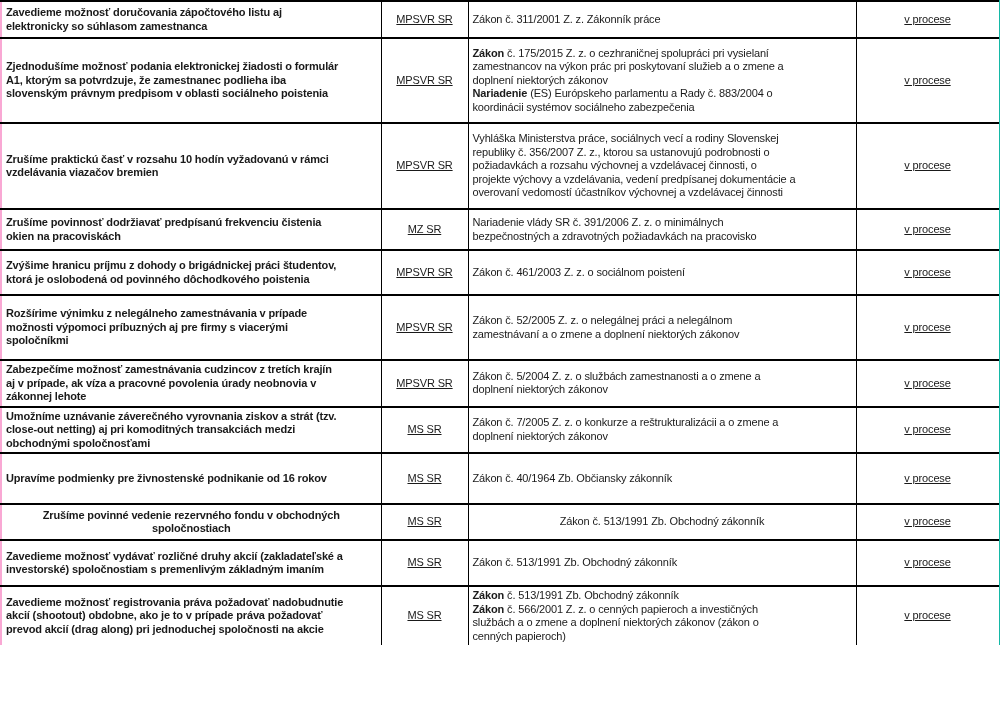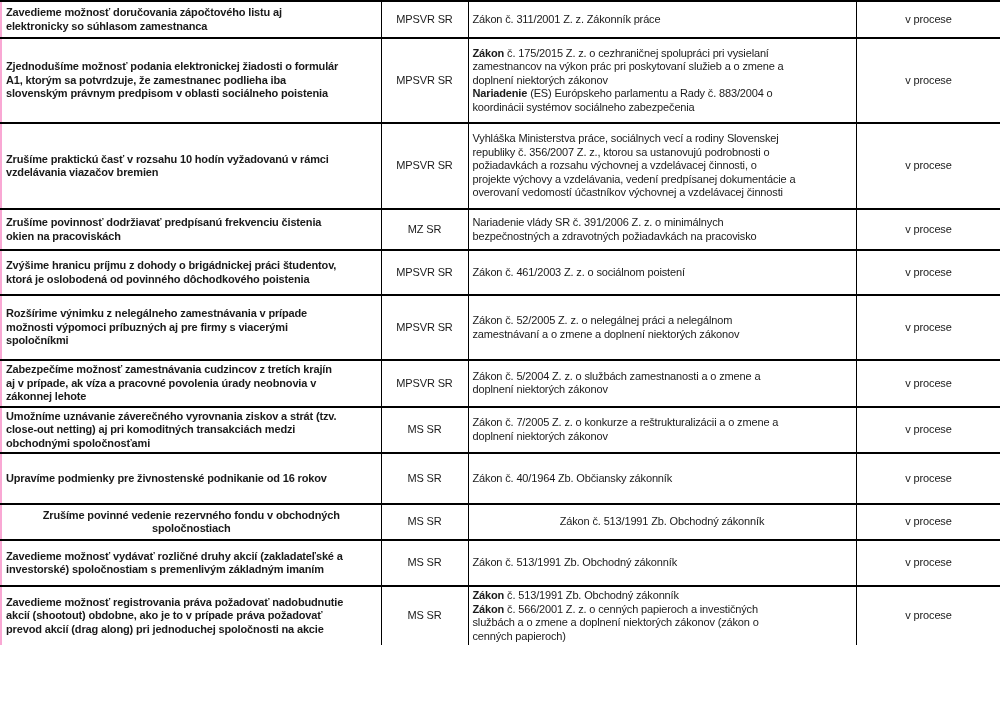--- a/index.html
+++ b/index.html
@@ -23,32 +23,33 @@
     border-bottom: 2px solid #000;
     vertical-align: middle;
     padding: 2px 4px;
     font-size: 11px;
     line-height: 13.5px;
     letter-spacing: -0.15px;
     white-space: pre-line;
     overflow: hidden;
   }
   table.legtable tr td:first-child { border-left: 2px solid #f9a8d4; }
-  table.legtable tr td:last-child  { border-right: 1px solid #14b8a6; }
+  table.legtable tr td:last-child  { border-right: 5px solid #14b8a6; }
   table.legtable tr:first-child td { border-top: 2px solid #000; }
   table.legtable tr:last-child td  { border-bottom: none; }
 
   td.task {
     font-weight: bold;
     letter-spacing: -0.3px;
     padding-left: 3px;
   }
   td.ministry, td.status {
     text-align: center;
     white-space: nowrap;
+    text-decoration: underline;
   }
   td.law .b { font-weight: bold; margin-top: 48px; }
 
   
   tr:nth-child(1)  td { height: 31px; }
   tr:nth-child(2)  td { height: 79px; }
   tr:nth-child(3)  td { height: 80px; }
   tr:nth-child(4)  td { height: 35px; }
   tr:nth-child(5)  td { height: 39px; }
   tr:nth-child(6)  td { height: 59px; }

